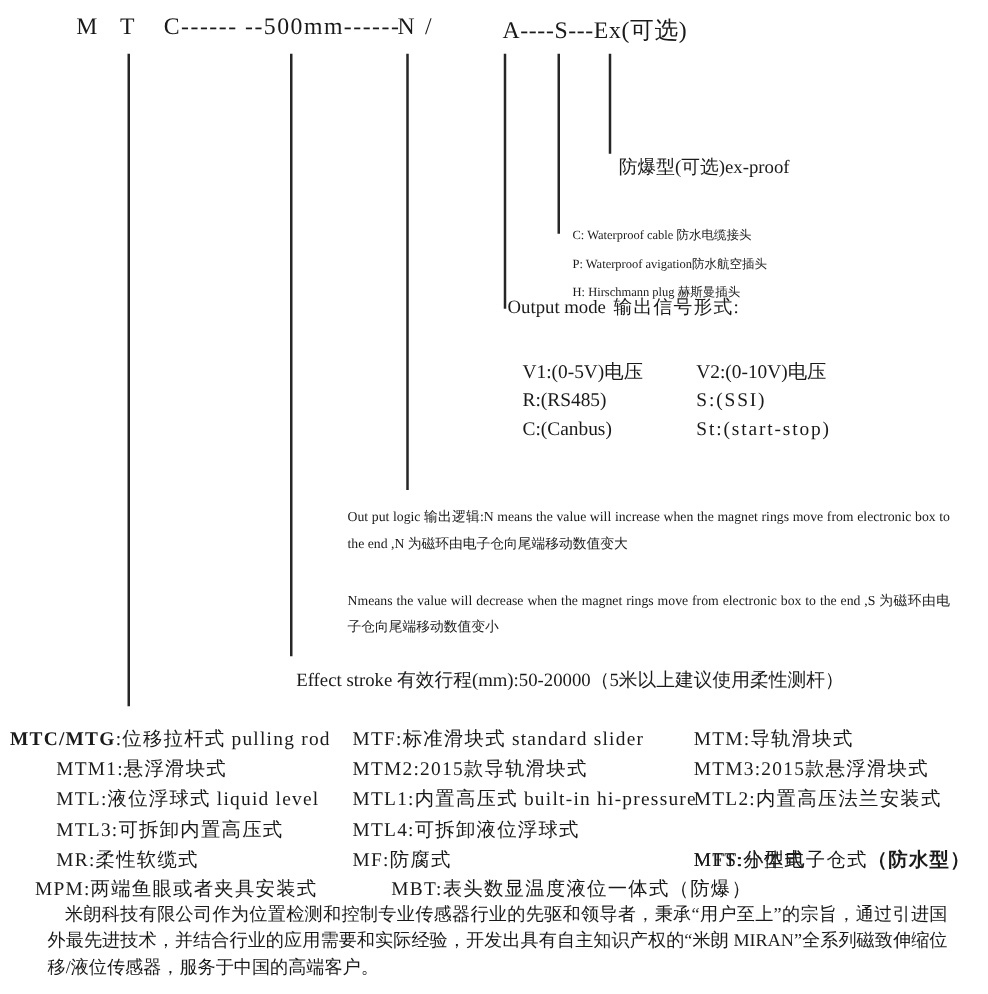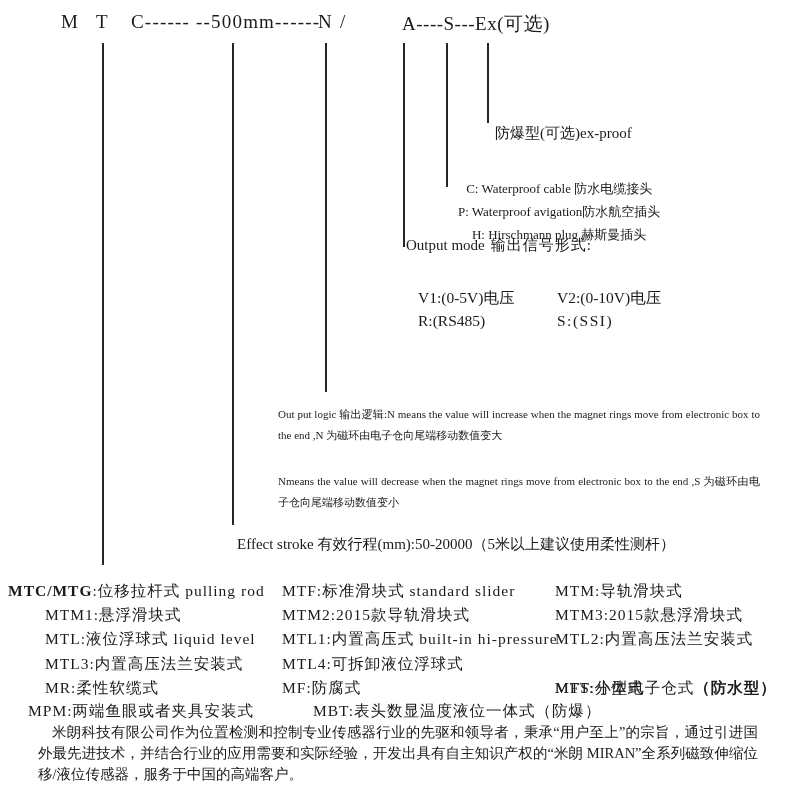--- a/index.html
+++ b/index.html
@@ -5,21 +5,21 @@
   html,body { margin:0; padding:0; background:#fff; }
   #page {
     position:relative; width:790px; height:795px; background:#ffffff;
     font-family:"Liberation Serif","DejaVu Serif",serif; color:#1a1a1a; overflow:hidden;
   }
   .abs { position:absolute; white-space:nowrap; }
   .vline { position:absolute; width:2px; background:#262626; }
   .hdr { font-size:19px; letter-spacing:0.5px; }
   .hdr-dash { letter-spacing:1.2px; }
   .small { font-size:15px; }
-  .cph { position:absolute; left:458px; top:177px; font-size:13px;text-align:center; }
+  .cph { position:absolute; left:458px; top:177px; font-size:10px; }
   .cph div { height:23px; line-height:23px; }
   .outmode-title-en { font-size:15px; }
   .outmode-title-zh { font-size:15px; margin-left:6px; letter-spacing:1px; }
   .out-row { position:absolute; left:418px; font-size:15.5px; height:22px; line-height:22px; }
   .out-left { display:inline-block; width:139px; }
   .para {
     position:absolute; left:278px; width:482px; font-size:11px; line-height:21px;
     text-align:justify; white-space:normal;
   }
   .tcell { position:absolute; font-size:15.5px; letter-spacing:1px; }
@@ -60,40 +60,43 @@
 
   <div class="abs" style="left:406px;top:236px;">
     <span class="outmode-title-en">Output mode</span><span class="outmode-title-zh">输出信号形式:</span>
   </div>
   <div class="out-row" style="top:287px;">
     <span class="out-left">V1:(0-5V)电压</span><span>V2:(0-10V)电压</span>
   </div>
   <div class="out-row" style="top:310px;">
     <span class="out-left">R:(RS485)</span><span style="letter-spacing:1.5px;">S:(SSI)</span>
   </div>
+  <div class="out-row" style="top:333px;">
+    <span class="out-left">C:(Canbus)</span><span style="letter-spacing:1.5px;">St:(start-stop)</span>
+  </div>
 
   <div class="para" style="top:404px;">Out put logic 输出逻辑:N means the value will increase when the magnet rings move from electronic box to the end ,N 为磁环由电子仓向尾端移动数值变大</div>
   <div class="para" style="top:471px;">Nmeans the value will decrease when the magnet rings move from electronic box to the end ,S 为磁环由电子仓向尾端移动数值变小</div>
 
   <div class="abs small" style="left:237px;top:535px;">Effect stroke 有效行程(mm):50-20000（5米以上建议使用柔性测杆）</div>
 
   <div>
     <span class="tcell" style="left:8px;top:581px;"><b>MTC/MTG</b><span>:位移拉杆式 pulling rod</span></span>
     <span class="tcell" style="left:282px;top:581px;">MTF:标准滑块式 standard slider</span>
     <span class="tcell" style="left:555px;top:581px;">MTM:导轨滑块式</span>
 
     <span class="tcell" style="left:45px;top:605px;">MTM1:悬浮滑块式</span>
     <span class="tcell" style="left:282px;top:605px;">MTM2:2015款导轨滑块式</span>
     <span class="tcell" style="left:555px;top:605px;">MTM3:2015款悬浮滑块式</span>
 
     <span class="tcell" style="left:45px;top:629px;">MTL:液位浮球式 liquid level</span>
     <span class="tcell" style="left:282px;top:629px;">MTL1:内置高压式 built-in hi-pressure</span>
     <span class="tcell" style="left:555px;top:629px;">MTL2:内置高压法兰安装式</span>
 
-    <span class="tcell" style="left:45px;top:654px;">MTL3:内置高压法兰安装式</span>
+    <span class="tcell" style="left:45px;top:654px;">MTL3:可拆卸内置高压式</span>
     <span class="tcell" style="left:282px;top:654px;">MTL4:可拆卸液位浮球式</span>
     <span class="tcell" style="left:555px;top:654px;margin-top:24px;">MFT:分体式</span>
 
     <span class="tcell" style="left:45px;top:678px;">MR:柔性软缆式</span>
     <span class="tcell" style="left:282px;top:678px;">MF:防腐式</span>
     <span class="tcell" style="left:555px;top:678px;"><span>MTS:小型电子仓式</span><b>（防水型）</b></span>
 
     <span class="tcell" style="left:28px;top:701px;">MPM:两端鱼眼或者夹具安装式</span>
     <span class="tcell" style="left:313px;top:701px;">MBT:表头数显温度液位一体式（防爆）</span>
   </div>

